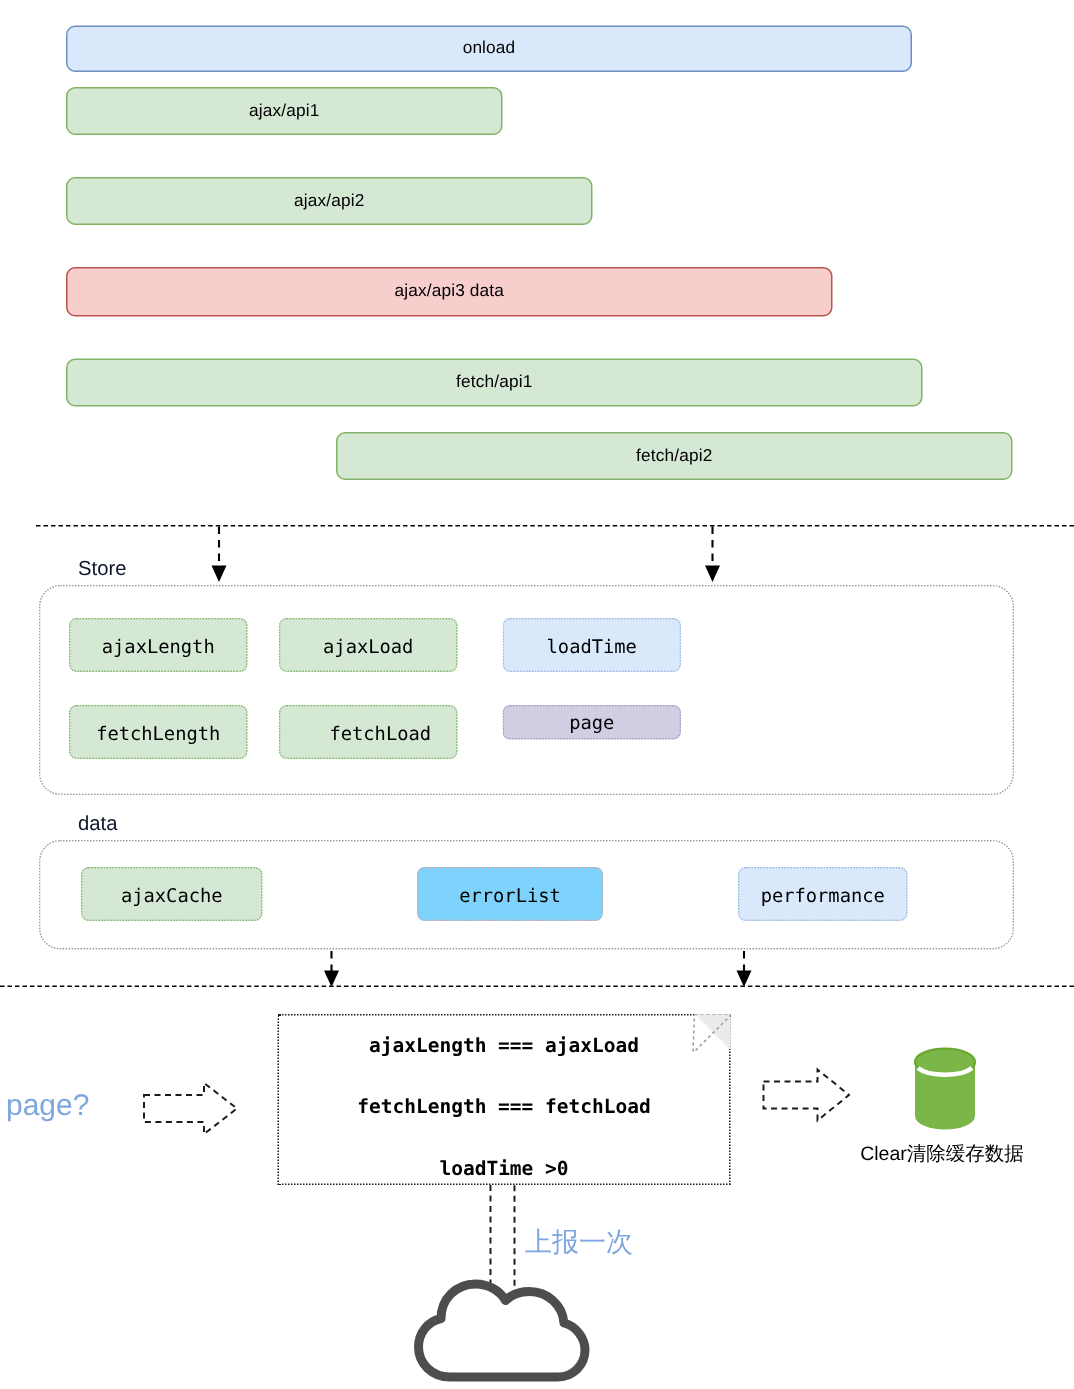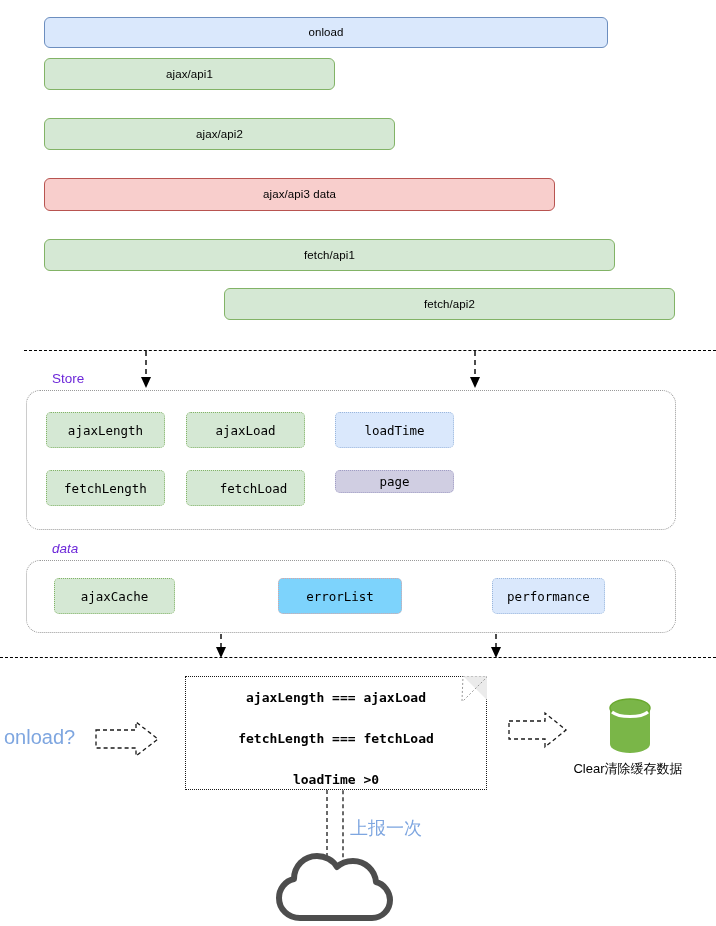--- a/index.html
+++ b/index.html
@@ -51,21 +51,21 @@
   .group-box {
     position: absolute;
     box-sizing: border-box;
     border: 1.2px dotted #999999;
     border-radius: 14px;
     background: transparent;
   }
   .group-label {
     position: absolute;
     font-size: 13.5px;
-    color: #6d28d9;
+    color: #0f172a;
     white-space: nowrap;
   }
 
   
   .chip {
     position: absolute;
     box-sizing: border-box;
     border-radius: 5px;
     border: 1.6px dotted #82b366;
     background: #d5e8d4;
@@ -191,21 +191,21 @@
   <div class="chip" style="left:46px; top:470px; width:119px; height:36px;">
     <span>fetchLength</span>
   </div>
   <div class="chip" style="left:186px; top:470px; width:119px; height:36px;padding-left:16px;">
     <span>fetchLoad</span>
   </div>
   <div class="chip purple" style="left:335px; top:470px; width:119px; height:23px;">
     <span>page</span>
   </div>
 
-  <div class="group-label" style="left:52px; top:541px;font-style:italic;">data</div>
+  <div class="group-label" style="left:52px; top:541px;">data</div>
   <div class="group-box" style="left:26px; top:560px; width:650px; height:73px;"></div>
 
   <div class="chip" style="left:54px; top:578px; width:121px; height:36px;">
     <span>ajaxCache</span>
   </div>
   <div class="chip red" style="left:278px; top:578px; width:124px; height:36px;">
     <span>errorList</span>
   </div>
   <div class="chip blue" style="left:492px; top:578px; width:113px; height:36px;">
     <span>performance</span>
@@ -214,21 +214,21 @@
   <div class="note" style="left:185px; top:676px; width:302px; height:114px;">
     <div class="note-fold"></div>
     <svg class="note-fold-edge" viewBox="0 0 26 26">
       <path d="M2,0 L26,0 L26,1 L2,25 L1,25 Z" fill="none" stroke="#999999" stroke-width="1" stroke-dasharray="2,2"></path>
     </svg>
     <div class="note-line" style="top:13px;">ajaxLength === ajaxLoad</div>
     <div class="note-line" style="top:54px;">fetchLength === fetchLoad</div>
     <div class="note-line" style="top:95px;">loadTime &gt;0</div>
   </div>
 
-  <div class="accent-text" id="ready-label">onload?</div>
+  <div class="accent-text" id="ready-label">page?</div>
   <div class="accent-text" id="report-label">上报一次</div>
 
   <svg id="db-cylinder" viewBox="0 0 44 56">
     <path d="M2,10 L2,46 A20,9 0 0 0 42,46 L42,10 Z" fill="#7ab648"></path>
     <ellipse cx="22" cy="10" rx="20" ry="9" fill="#7ab648"></ellipse>
     <ellipse cx="22" cy="10" rx="20" ry="9" fill="none" stroke="#6aa92f" stroke-width="1.5"></ellipse>
     <path d="M4,14 A20,8 0 0 0 40,14" fill="none" stroke="#ffffff" stroke-width="3"></path>
   </svg>
   <div id="db-label">Clear清除缓存数据</div>
 

